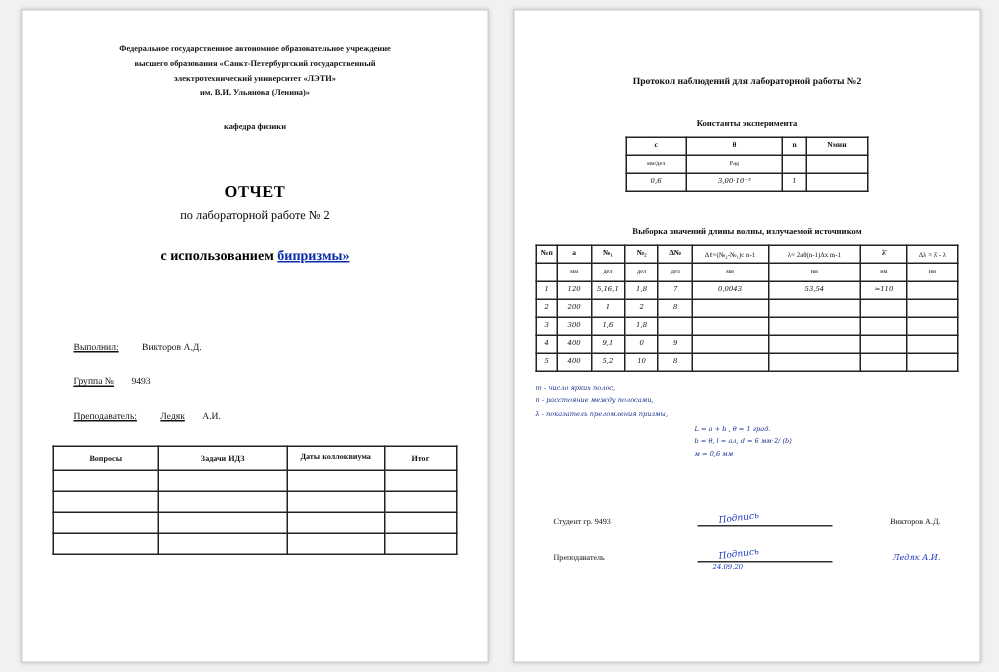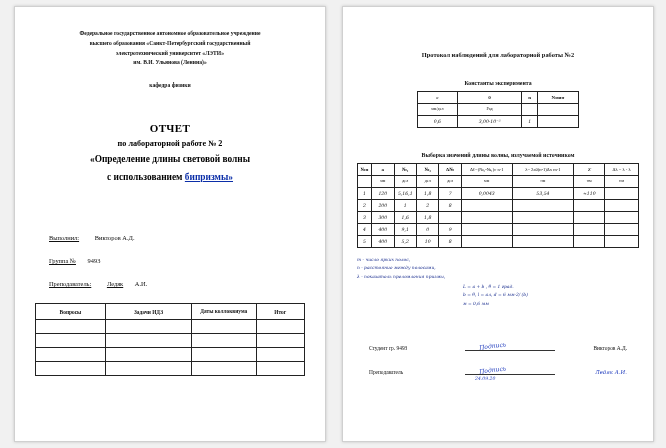--- a/index.html
+++ b/index.html
@@ -36,23 +36,23 @@
     font-size:5.6px;
     font-weight:bold;
     color:#111;
   }
   .title-block{
     margin-top:34px;
     text-align:center;
     color:#000;
   }
   .t-otchet{font-size:11px;font-weight:bold;letter-spacing:.4px;}
-  .t-line{font-size:8.2px;font-weight:bold;margin-top:5px;}
+  .t-line{font-size:8.2px;font-weight:normal;margin-top:5px;}
   .t-line2{font-size:9.4px;font-weight:bold;margin-top:6px;}
-  .t-line3{font-size:9.4px;font-weight:bold;margin-top:8px;}
+  .t-line3{font-size:9.4px;font-weight:bold;margin-top:18px;}
   .hl{color:#0b2ea8;text-decoration:underline;}
 
   .fields{margin:52px 0 0 34px;font-size:6.4px;color:#111;}
   .frow{margin-bottom:16px;white-space:nowrap;}
   .flabel{text-decoration:underline;}
   .fval{display:inline-block;margin-left:14px;}
   .fnum{display:inline-block;margin-left:10px;}
 
   .tbl-wrap{margin:14px 20px 0 20px;}
   table.grid{border-collapse:collapse;width:100%;}
@@ -174,21 +174,20 @@
     <div>высшего образования «Санкт-Петербургский государственный</div>
     <div>электротехнический университет «ЛЭТИ»</div>
     <div>им. В.И. Ульянова (Ленина)»</div>
   </div>
 
   <div class="kafedra">кафедра физики</div>
 
   <div class="title-block">
     <div class="t-otchet">ОТЧЕТ</div>
     <div class="t-line">по лабораторной работе № 2</div>
-    <div class="t-line2">«Определение длины световой волны</div>
     <div class="t-line3"><span>с использованием </span><span class="hl">бипризмы»</span></div>
   </div>
 
   <div class="fields">
     <div class="frow">
       <span class="flabel">Выполнил:</span>
       <span class="fval">Викторов А.Д.</span>
     </div>
     <div class="frow">
       <span class="flabel">Группа №</span>

